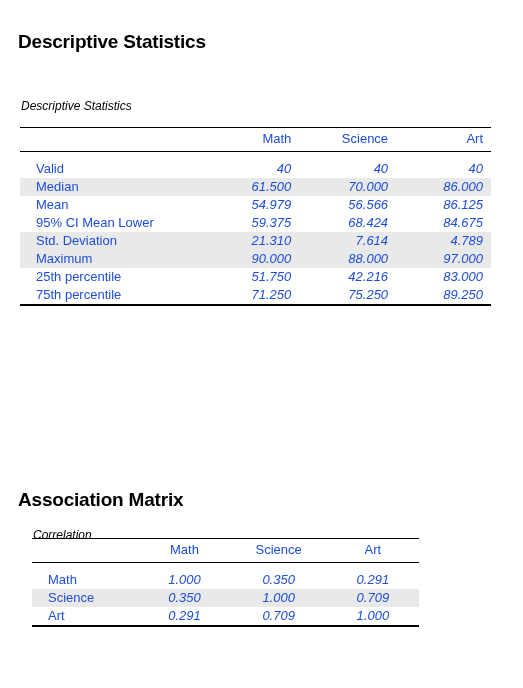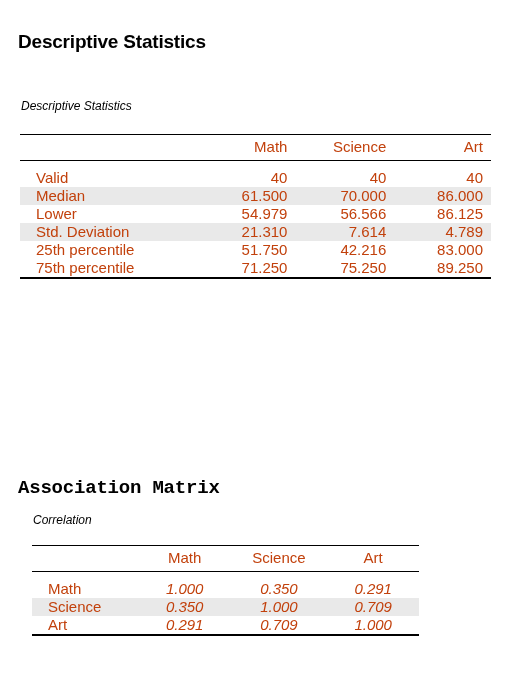--- a/index.html
+++ b/index.html
@@ -22,38 +22,37 @@
   }
 
   
   .section-heading {
     font-size: 19px;
     font-weight: bold;
     letter-spacing: -0.2px;
     color: #000;
   }
   #desc-heading { position: absolute; left: 18px; top: 18px; }
-  #assoc-heading { position: absolute; left: 18px; top: 464px; font-family: Liberation Mono, monospace; }
+  #assoc-heading { position: absolute; left: 18px; top: 476px; }
 
   .table-caption {
     font-size: 12px;
     font-style: italic;
     font-weight: normal;
     color: #000;
   }
   #desc-caption { position: absolute; left: 21px; top: 99px; }
-  #assoc-caption { position: absolute; left: 33px; top: 513px; }
+  #assoc-caption { position: absolute; left: 33px; top: 528px; }
 
   
   .stat-table {
     position: absolute;
     border-collapse: collapse;
-    font-size: 15px;
-    color: #c2410c;
-    margin-top: 7px;
+    font-size: 13px;
+    color: #1d4ed8;
   }
   .stat-table thead th {
     font-weight: normal;
     padding: 3px 8px 5px 8px;
     border-top: 1.4px solid #000;
     border-bottom: 1.4px solid #000;
     white-space: nowrap;
   }
   .stat-table tbody td {
     padding: 0 8px;
@@ -75,21 +74,21 @@
   }
 
   
   #descriptive-table { left: 20px; top: 127px; width: 471px; }
   #descriptive-table th.row-head-col { width: 186px; text-align: left; }
   #descriptive-table th.val-col { text-align: right; width: 95px; }
   #descriptive-table td.row-label {
     text-align: left;
     padding-left: 16px;
   }
-  #descriptive-table td.value { text-align: right; }
+  #descriptive-table td.value { text-align: right; font-style: italic; }
 
   
   #correlation-table { left: 32px; top: 538px; width: 387px; }
   #correlation-table th.row-head-col { width: 105px; text-align: left; }
   #correlation-table th.val-col { text-align: center; width: 94px; }
   #correlation-table td.row-label {
     text-align: left;
     padding-left: 16px;
   }
   #correlation-table td.value { text-align: center; font-style: italic; }
@@ -122,30 +121,42 @@
           <td class="value">40</td>
           <td class="value">40</td>
         </tr>
         <tr class="striped">
           <td class="row-label">Median</td>
           <td class="value">61.500</td>
           <td class="value">70.000</td>
           <td class="value">86.000</td>
         </tr>
         <tr>
-          <td class="row-label">Lower</td>
+          <td class="row-label">Mean</td>
           <td class="value">54.979</td>
           <td class="value">56.566</td>
           <td class="value">86.125</td>
+        </tr>
+        <tr>
+          <td class="row-label">95% CI Mean Lower</td>
+          <td class="value">59.375</td>
+          <td class="value">68.424</td>
+          <td class="value">84.675</td>
         </tr>
         <tr class="striped">
           <td class="row-label">Std. Deviation</td>
           <td class="value">21.310</td>
           <td class="value">7.614</td>
           <td class="value">4.789</td>
+        </tr>
+        <tr class="striped">
+          <td class="row-label">Maximum</td>
+          <td class="value">90.000</td>
+          <td class="value">88.000</td>
+          <td class="value">97.000</td>
         </tr>
         <tr>
           <td class="row-label">25th percentile</td>
           <td class="value">51.750</td>
           <td class="value">42.216</td>
           <td class="value">83.000</td>
         </tr>
         <tr class="last-row">
           <td class="row-label">75th percentile</td>
           <td class="value">71.250</td>

